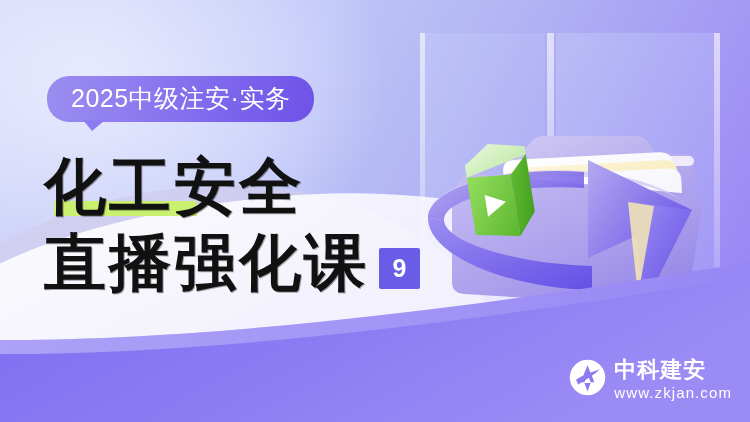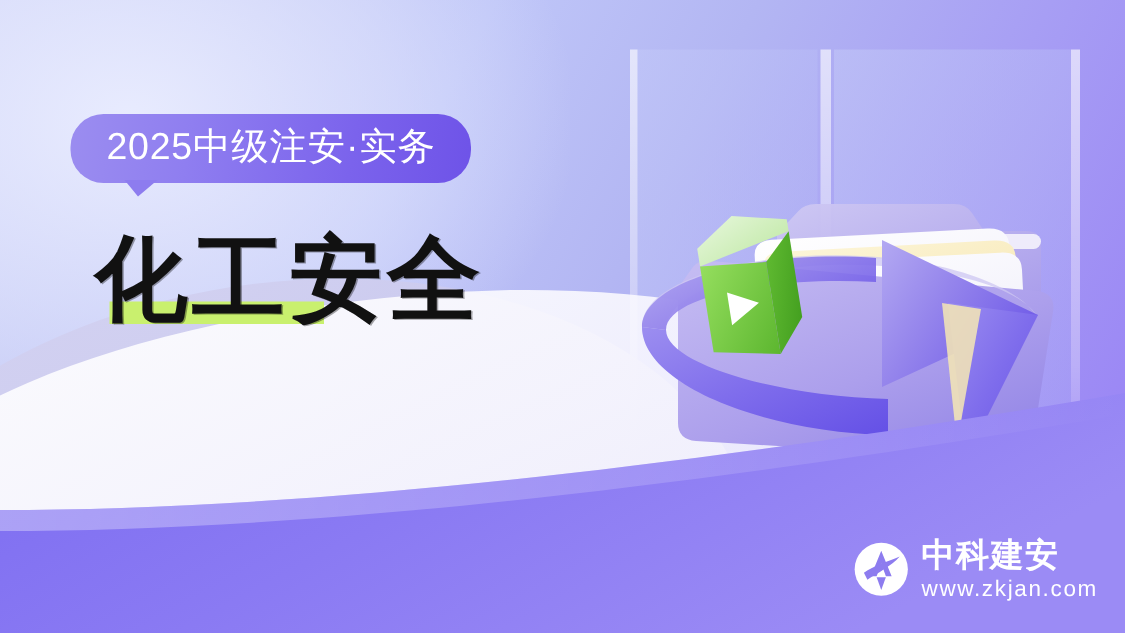--- a/index.html
+++ b/index.html
@@ -135,21 +135,20 @@
     left: 44px;
     top: 152px;
     width: 420px;
   }
 
   .title-line {
     position: relative;
     display: block;
     white-space: nowrap;
     height: 72px;
-    margin-left: 19px;
   }
   .title-line .hl {
     position: absolute;
     left: 10px;
     bottom: 8px;
     width: 143px;
     height: 15px;
     background: #c9f06e;
     z-index: 0;
   }
@@ -187,21 +186,20 @@
     margin-bottom: 9px;
     border-radius: 2px;
   }
 
   
   .logo {
     position: absolute;
     right: 18px;
     bottom: 22px;
     display: flex;
-    align-items: center;
     gap: 8px;
   }
   .logo-mark {
     width: 37px;
     height: 37px;
     flex: 0 0 37px;
   }
   .logo-texts {
     display: flex;
     flex-direction: column;
@@ -349,20 +347,24 @@
 
     <div class="badge-wrap">
       <span class="badge-pill">2025中级注安·实务</span>
       <span class="badge-tail"></span>
     </div>
 
     <div class="title-block">
       <div class="title-line">
         <span class="hl"></span>
         <span class="title-text">化工安全</span>
+      </div>
+      <div class="title-row2">
+        <span class="title-text">直播强化课</span>
+        <span class="lesson-badge">9</span>
       </div>
     </div>
 
     <div class="logo">
       <svg class="logo-mark" viewBox="0 0 48 48">
         <circle cx="24" cy="24" r="23" fill="#ffffff"></circle>
         <path d="M24 8 L33 30 L28 30 L24 19 L20 30 L15 30 Z" fill="#8d7cef"></path>
         <path d="M9 27 C17 21 31 17 40 13 C33 21 20 28 12 33 Z" fill="#8d7cef"></path>
         <path d="M20 31 L28 31 L24 42 Z" fill="#8d7cef"></path>
       </svg>

